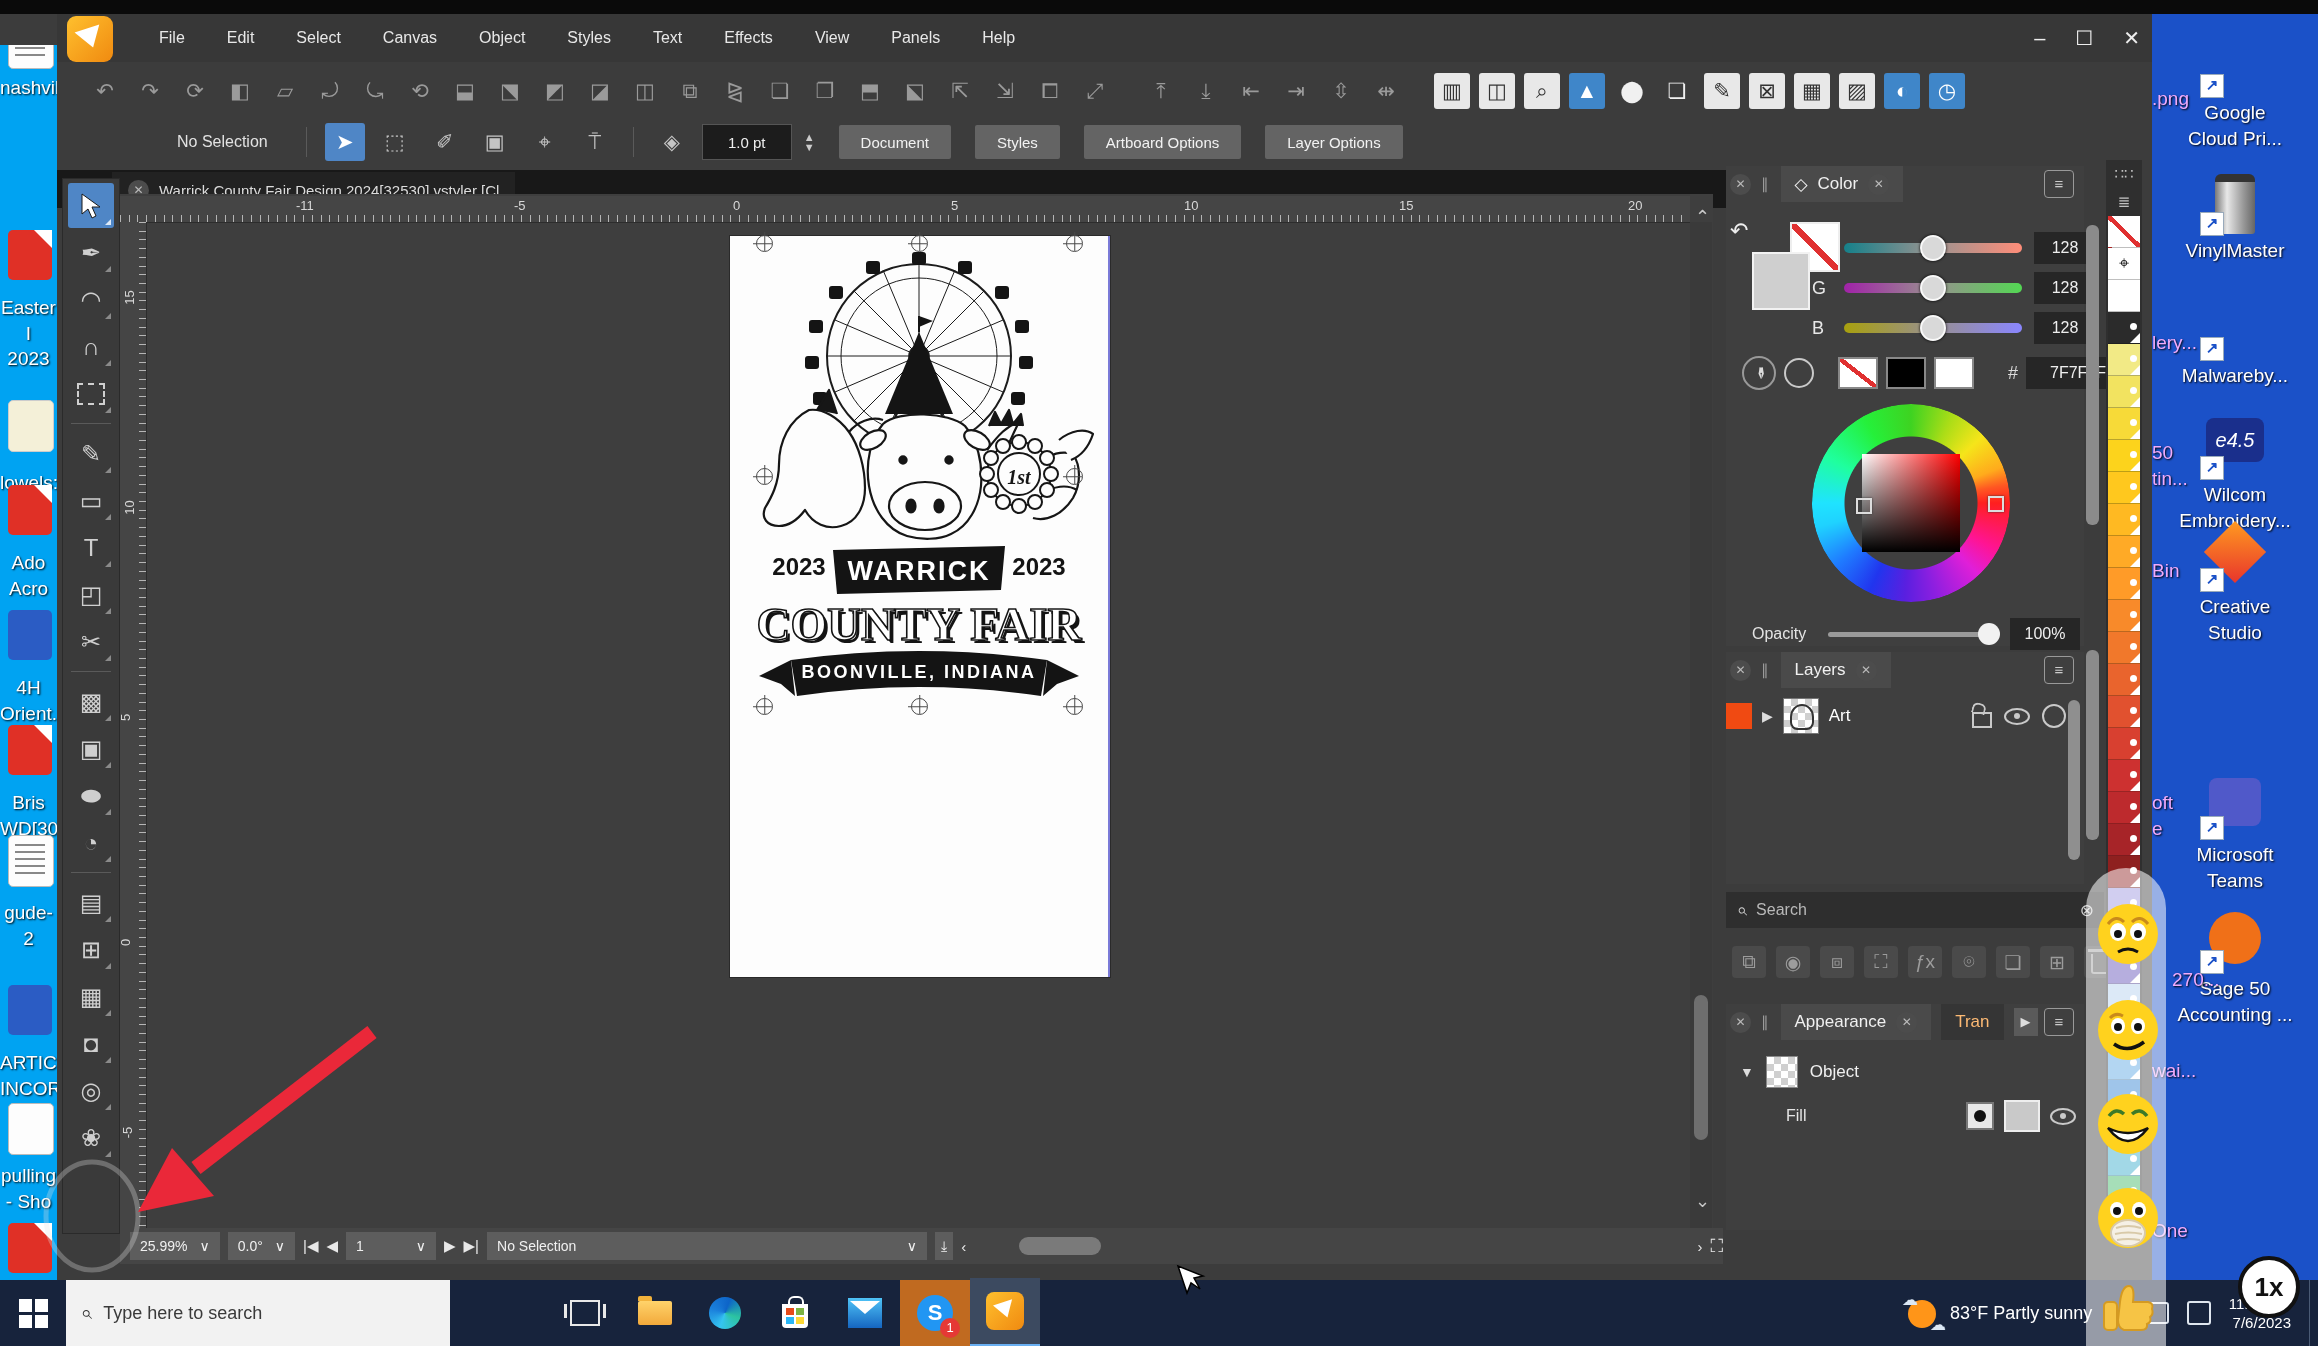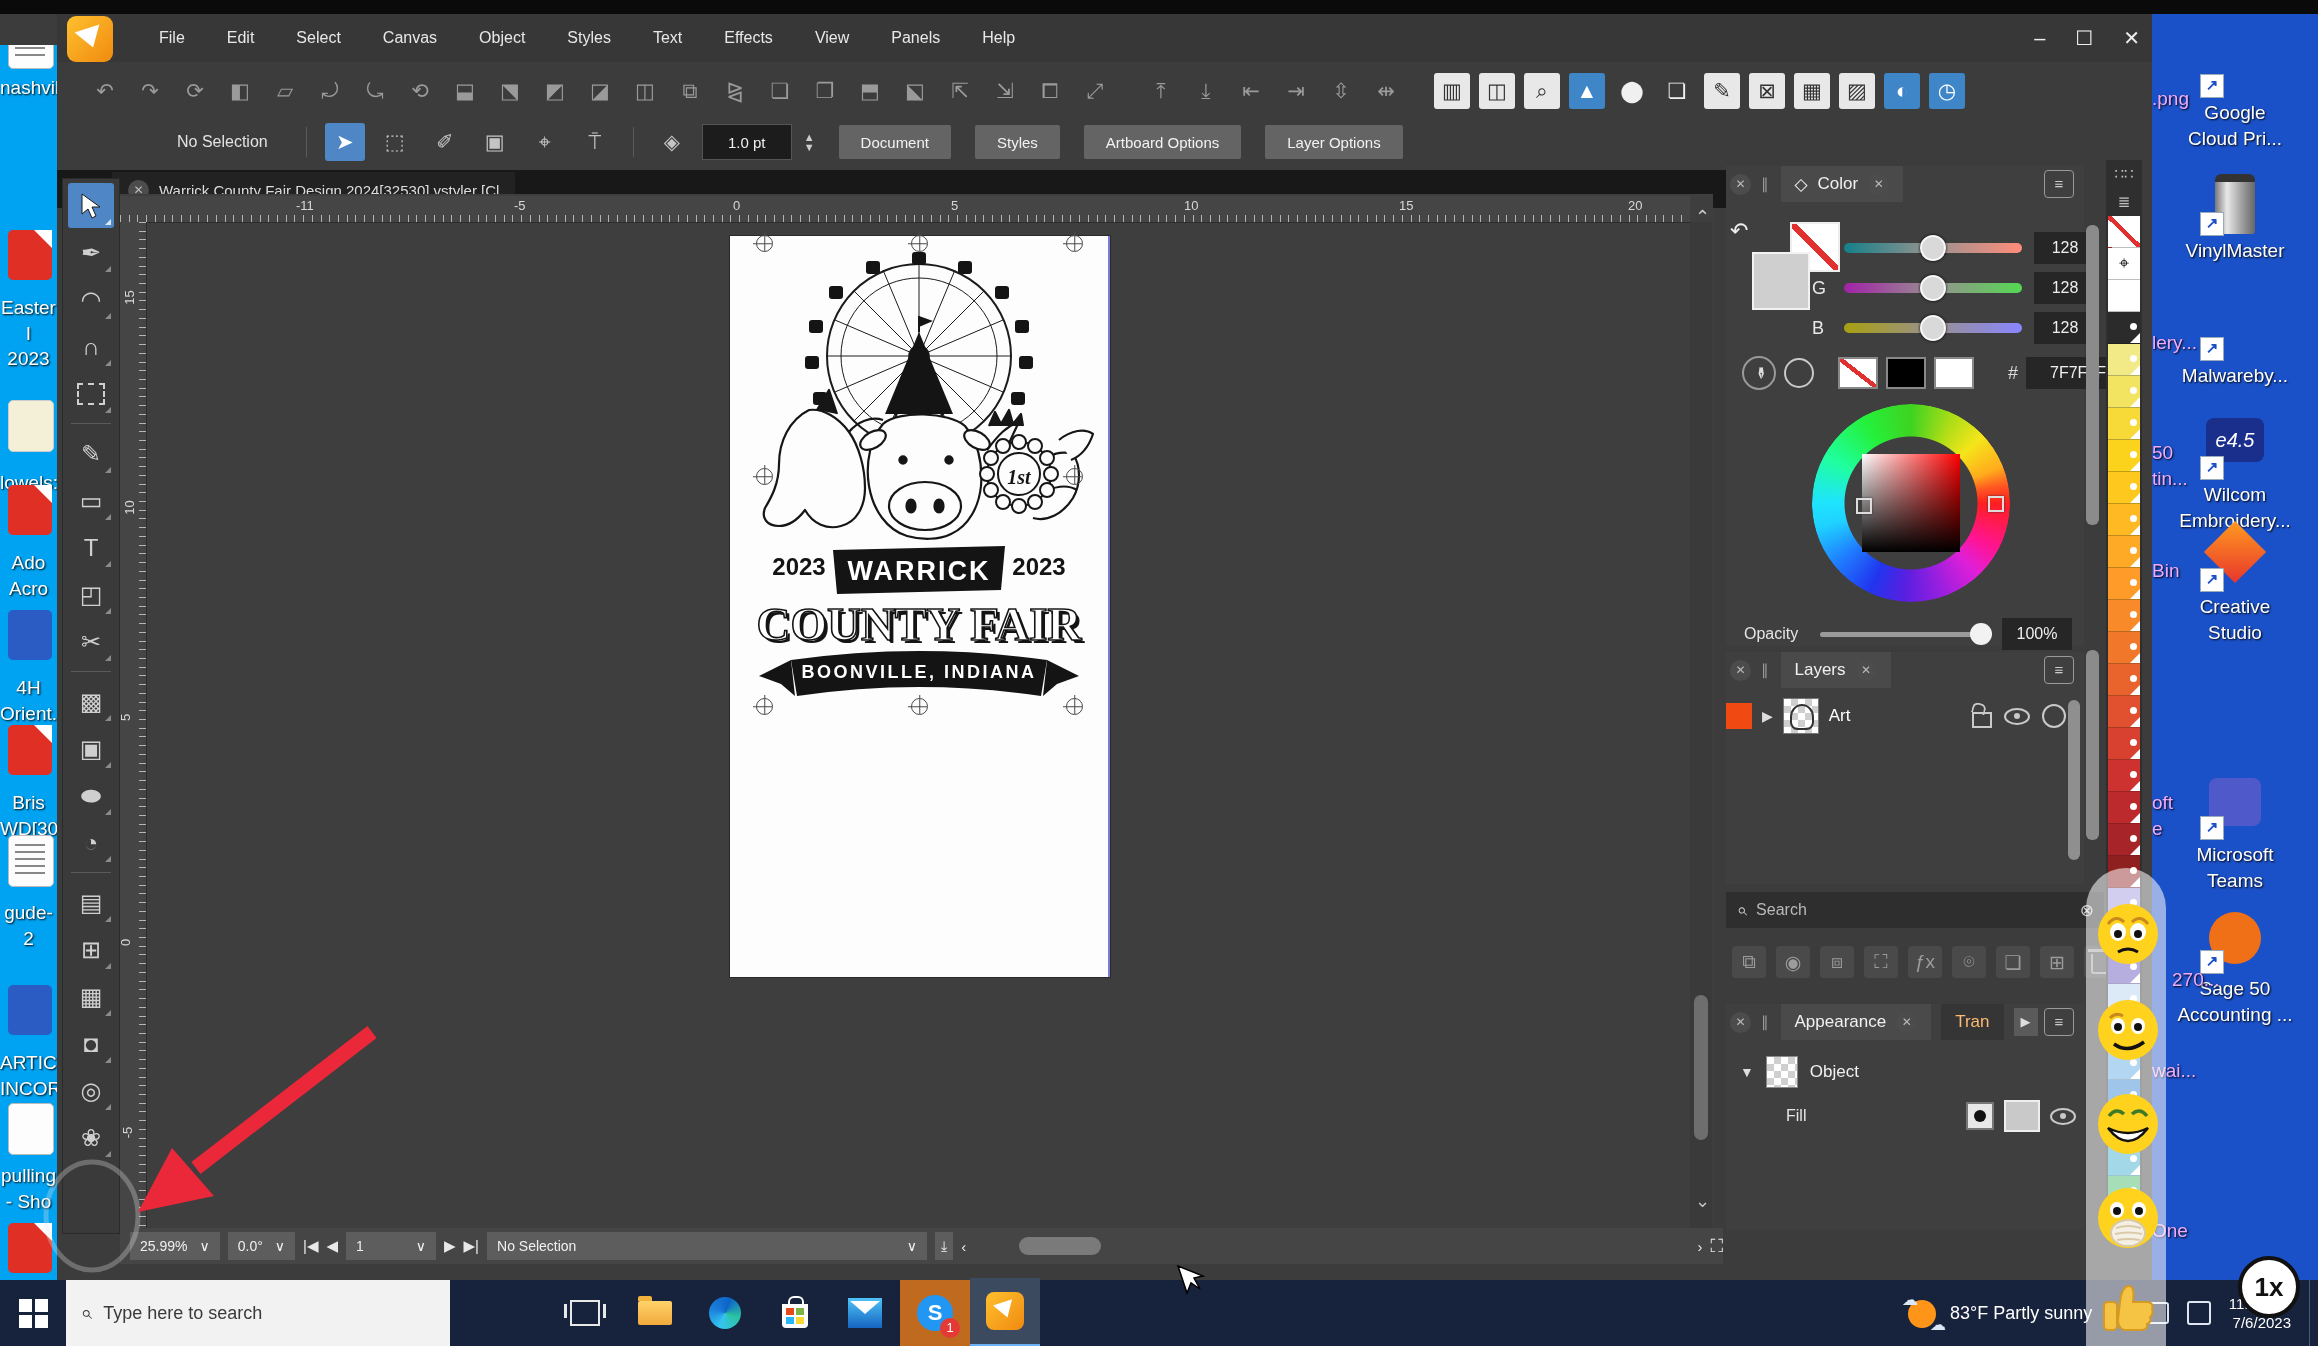--- a/index.html
+++ b/index.html
@@ -615,21 +615,21 @@
       <span class="swx sw-none" style="margin-left:16px;"></span>
       <span class="swx" style="background:#000;"></span>
       <span class="swx"></span>
       <span style="margin-left:26px;font-size:18px;color:#ddd;">#</span>
       <span class="valbox" style="width:104px;">7F7F7F</span>
     </div>
     <div class="abs wheel" style="left:86px;top:238px;width:198px;height:198px;"></div>
     <div class="abs svsq" style="left:136px;top:288px;width:98px;height:98px;"></div>
     <span class="selsq" style="left:130px;top:332px;"></span>
     <span class="selsq" style="left:262px;top:330px;"></span>
-    <div class="rgb-row" style="left:18px;top:452px;gap:14px;">
+    <div class="rgb-row" style="left:26px;top:452px;gap:14px;">
       <span style="font-size:16px;color:#e4e4e4;width:62px;">Opacity</span>
       <span class="opac-track">
           <span class="opac-th"></span>
         </span>
       <span class="valbox" style="width:70px;">100%</span>
     </div>
   </div>
   <span class="abs sw-swap">↶</span>
   <div class="fs-back"></div>
   <div class="fs-front"></div>

